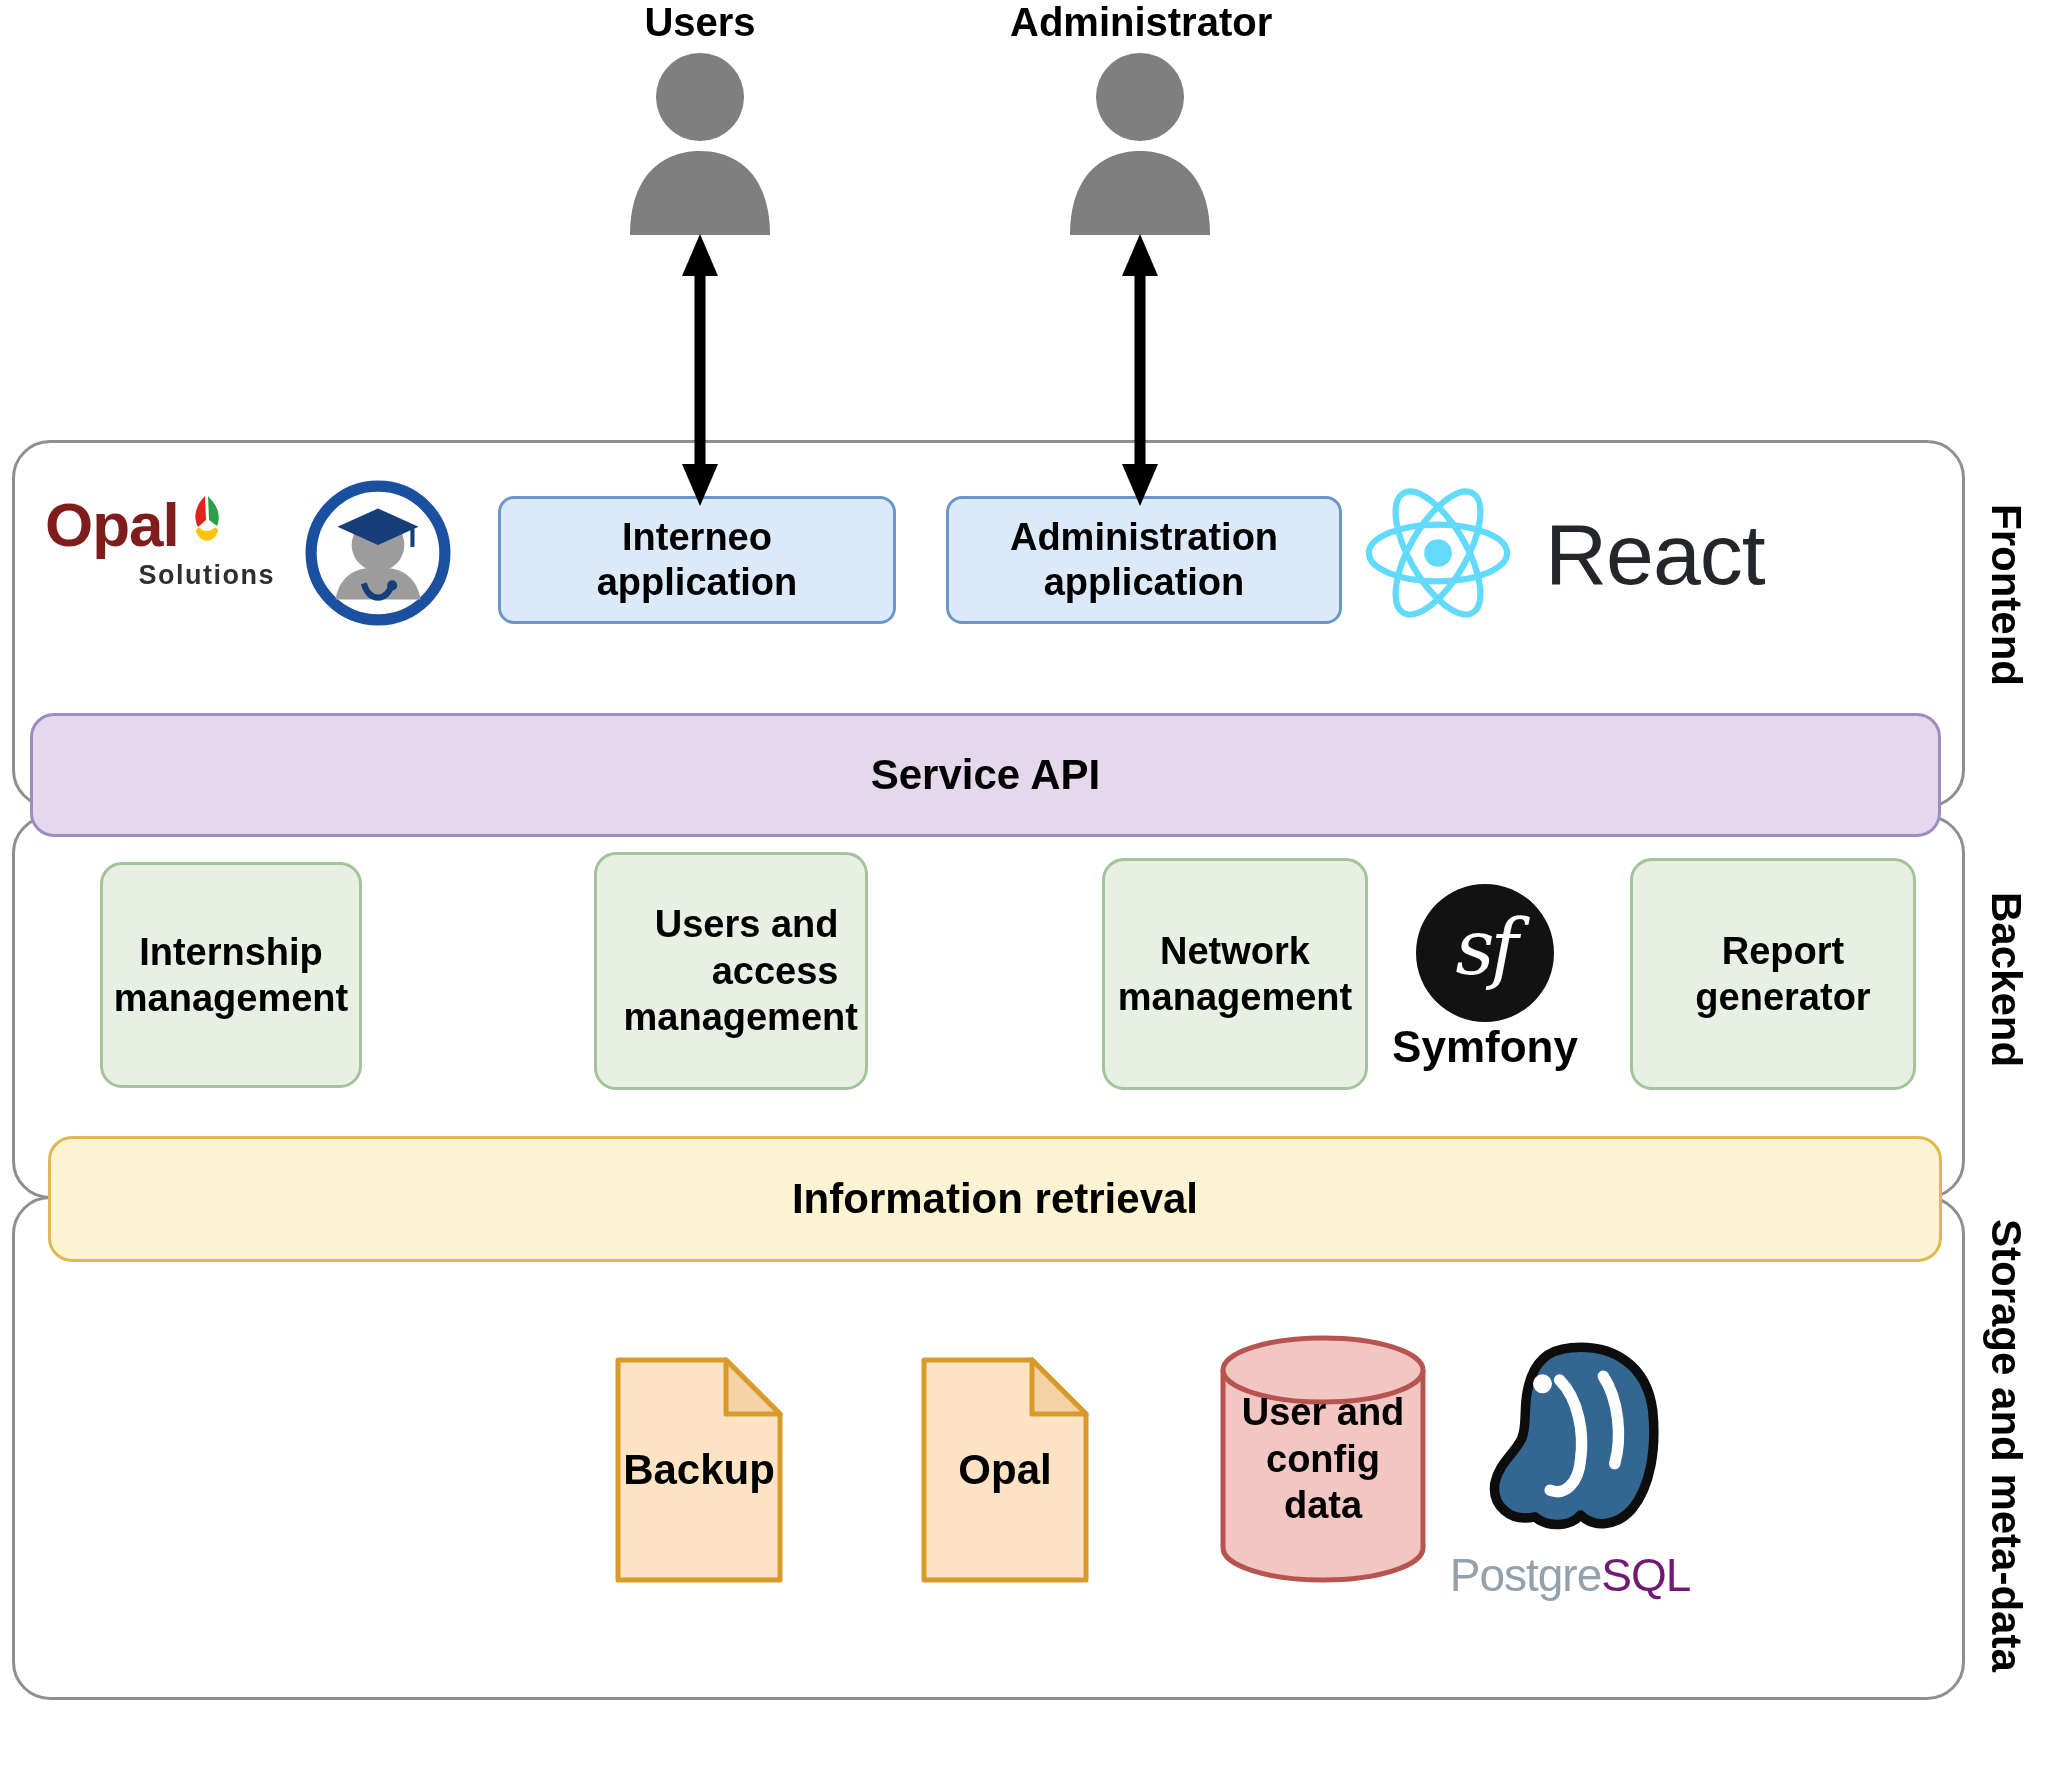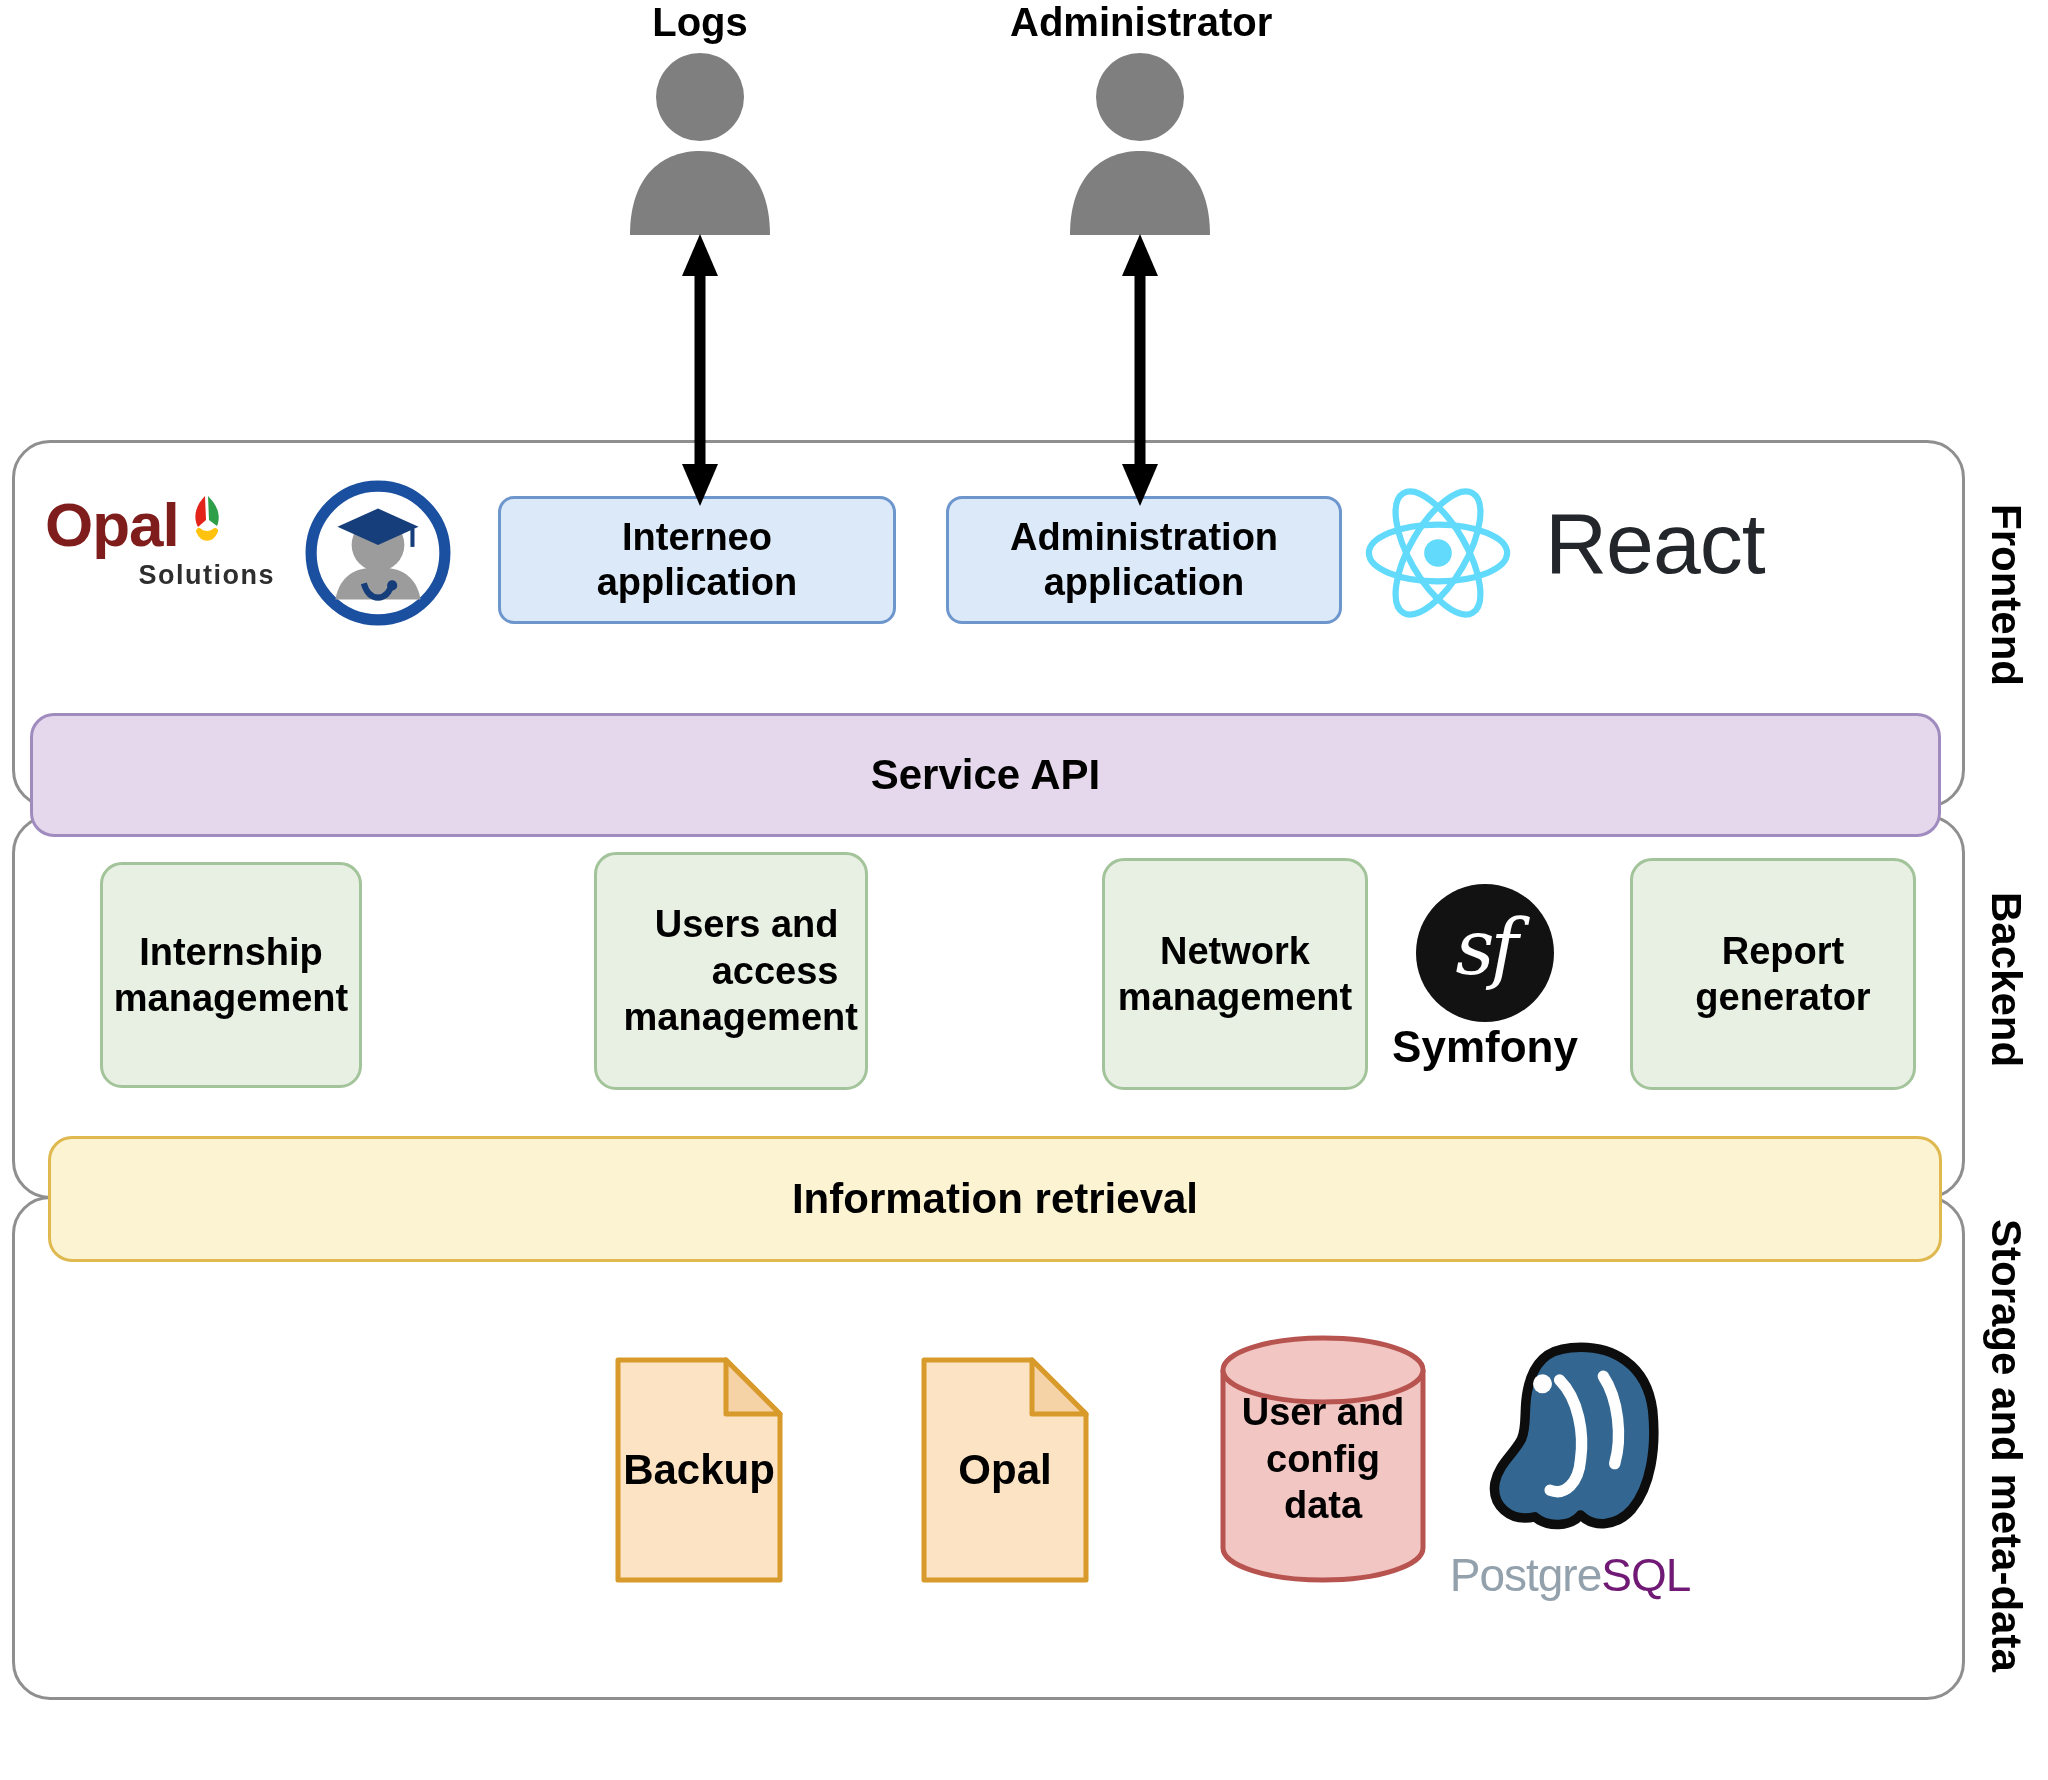--- a/index.html
+++ b/index.html
@@ -64,21 +64,21 @@
 
   .pg-word{position:absolute;z-index:4;text-align:center;font-size:46px;font-weight:500;letter-spacing:-1px;}
   .pg-gray{color:#93a1ad;margin-top:16px;}
   .pg-blue{color:#701a75;}
 </style>
 </head>
 <body>
 
 <div class="canvas">
 
-  <div class="actor-label" style="left:600px;top:0px;width:200px;">Logs</div>
+  <div class="actor-label" style="left:600px;top:0px;width:200px;">Users</div>
   <div class="actor-label" style="left:1010px;top:0px;width:260px;">Administrator</div>
 
   <svg class="abs z5" style="left:625px;top:45px;" width="150" height="190" viewBox="0 0 150 190">
     <circle cx="75" cy="52" r="44" fill="#7f7f7f"></circle>
     <path d="M5 190 C5 128 40 106 75 106 C110 106 145 128 145 190 Z" fill="#7f7f7f"></path>
   </svg>
   <svg class="abs z5" style="left:1065px;top:45px;" width="150" height="190" viewBox="0 0 150 190">
     <circle cx="75" cy="52" r="44" fill="#7f7f7f"></circle>
     <path d="M5 190 C5 128 40 106 75 106 C110 106 145 128 145 190 Z" fill="#7f7f7f"></path>
   </svg>
@@ -133,21 +133,21 @@
   </div>
 
   <svg class="abs" style="left:1362px;top:477px;z-index:4;" width="152" height="152" viewBox="-11 -11 22 22">
     <circle r="2" fill="#61dafb"></circle>
     <g stroke="#61dafb" stroke-width="0.9" fill="none">
       <ellipse rx="10" ry="4.1"></ellipse>
       <ellipse rx="10" ry="4.1" transform="rotate(60)"></ellipse>
       <ellipse rx="10" ry="4.1" transform="rotate(120)"></ellipse>
     </g>
   </svg>
-  <div class="react-word" style="left:1545px;top:494px;">React</div>
+  <div class="react-word" style="left:1545px;top:505px;">React</div>
 
   <div class="bar bar-purple" style="left:30px;top:713px;width:1905px;height:118px;">
     <span>Service API</span>
   </div>
 
   <div class="module" style="left:100px;top:862px;width:256px;height:220px;">
     <span style="max-width:235px;">Internship management</span>
   </div>
 
   <div class="module" style="left:594px;top:852px;width:268px;height:232px;text-align:right;">

